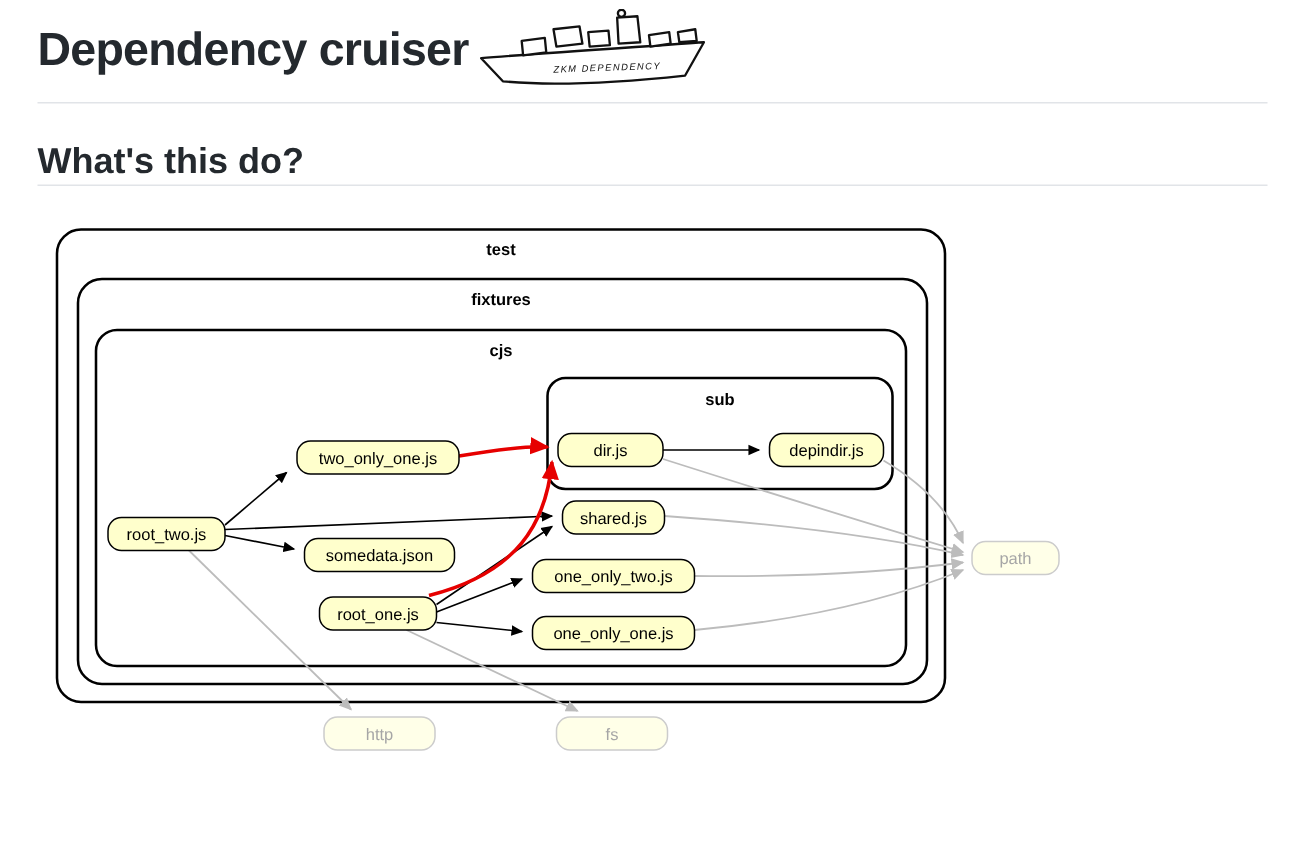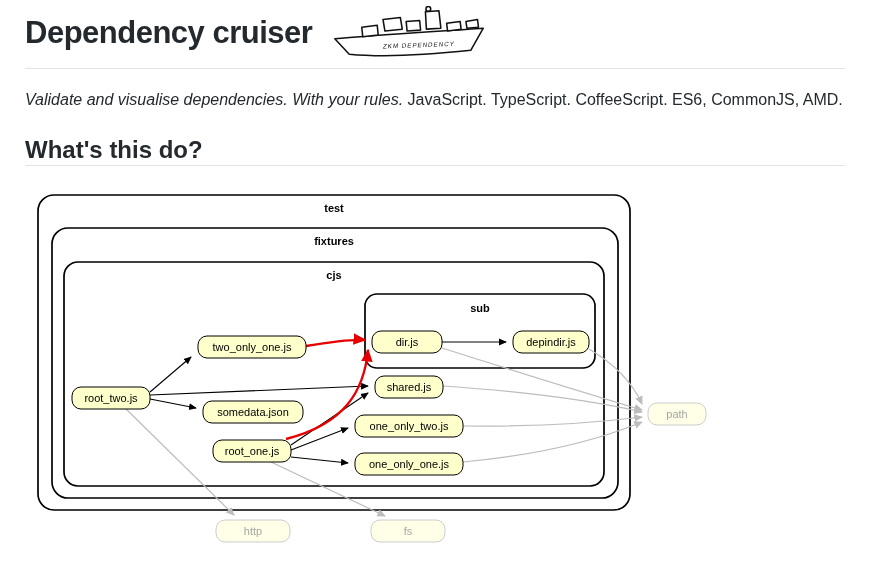--- a/index.html
+++ b/index.html
@@ -3,21 +3,21 @@
 <meta charset="utf-8">
 <style>
   html,body{margin:0;padding:0;background:#ffffff;}
   body{
     width:870px;height:568px;overflow:hidden;
     font-family:"Liberation Sans","DejaVu Sans",sans-serif;
     color:#24292e;
   }
   .page{padding:0 25px;}
   .title-row{
-    display:flex;align-items:center;gap:14px;
+    display:flex;align-items:center;gap:0;
     margin-top:6px;
   }
   .page-title{
     font-size:31px;font-weight:700;margin:0;line-height:1.2;
     letter-spacing:-0.5px;
   }
   .title-rule{
     border:none;border-top:1px solid #e1e4e8;margin:8px 0 0 0;
   }
   .tagline{
@@ -61,21 +61,20 @@
         <circle class="ship-stroke" cx="103" cy="3" r="2.5"></circle>
         <path class="ship-box" d="M122,18 l14,-2 l1,8 l-14,2 z"></path>
         <path class="ship-box" d="M142,16 l12,-2 l1,8 l-12,1 z"></path>
       </g>
       <text class="ship-caption" x="56" y="44" transform="rotate(-2 56 44)">ZKM DEPENDENCY</text>
     </svg>
   </div>
 
   <hr class="title-rule">
 
-  <p class="tagline"><em>Validate and visualise dependencies. With your rules.</em><span> JavaScript. TypeScript. CoffeeScript. ES6, CommonJS, AMD.</span></p>
 
   <h2 class="section-heading">What's this do?</h2>
 
   <svg class="diagram" width="700" height="368" viewBox="0 0 700 368">
     <defs>
       <marker id="ab" viewBox="0 0 10 10" refX="8" refY="5" markerWidth="8" markerHeight="8" orient="auto-start-reverse">
         <path d="M0,1 L9,5 L0,9 z" fill="#000000"></path>
       </marker>
       <marker id="ar" viewBox="0 0 10 10" refX="8" refY="5" markerWidth="6" markerHeight="6" orient="auto-start-reverse">
         <path d="M0,1 L9,5 L0,9 z" fill="#e60000"></path>

